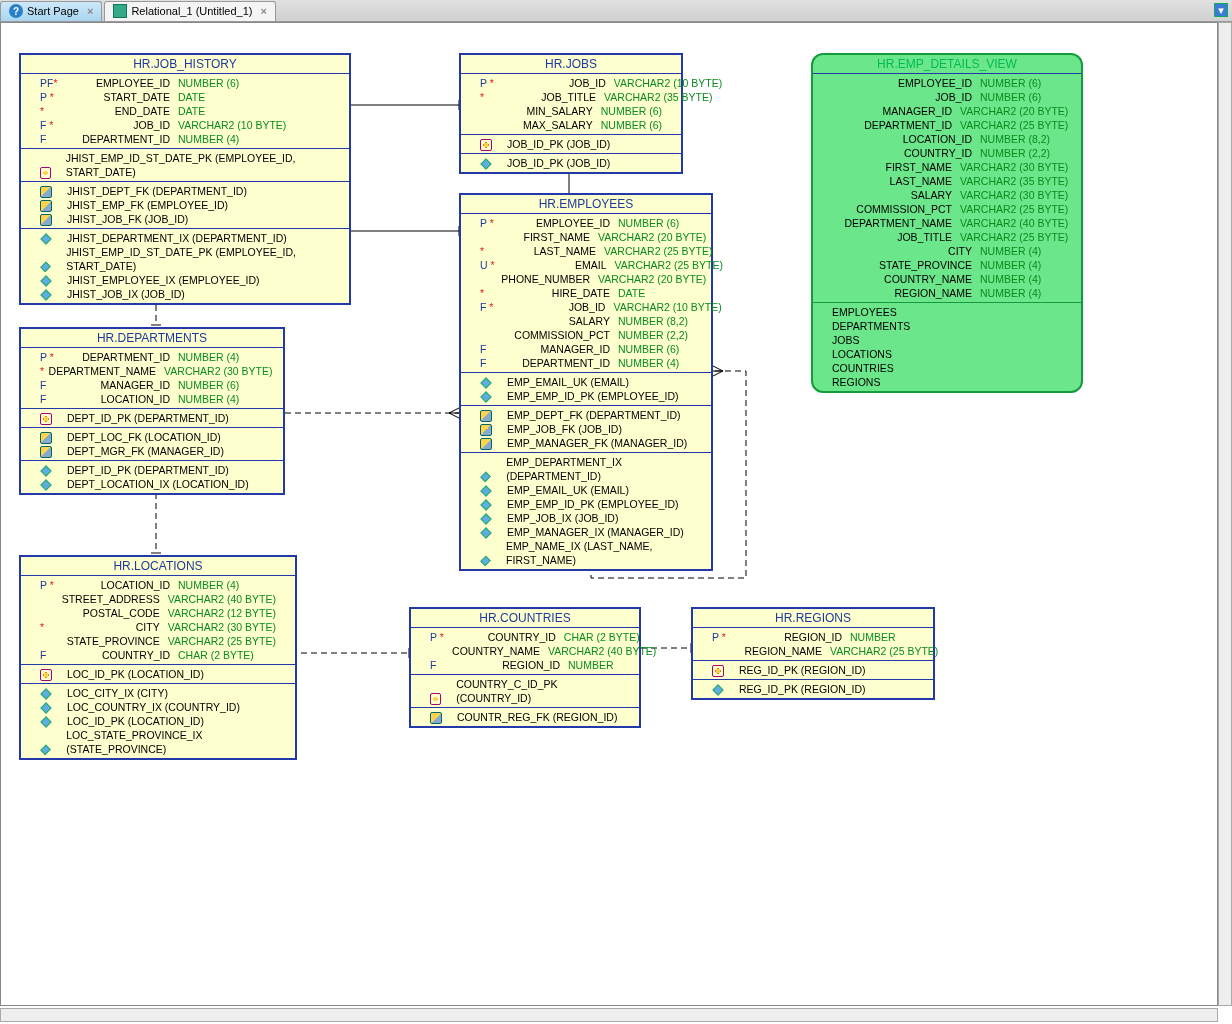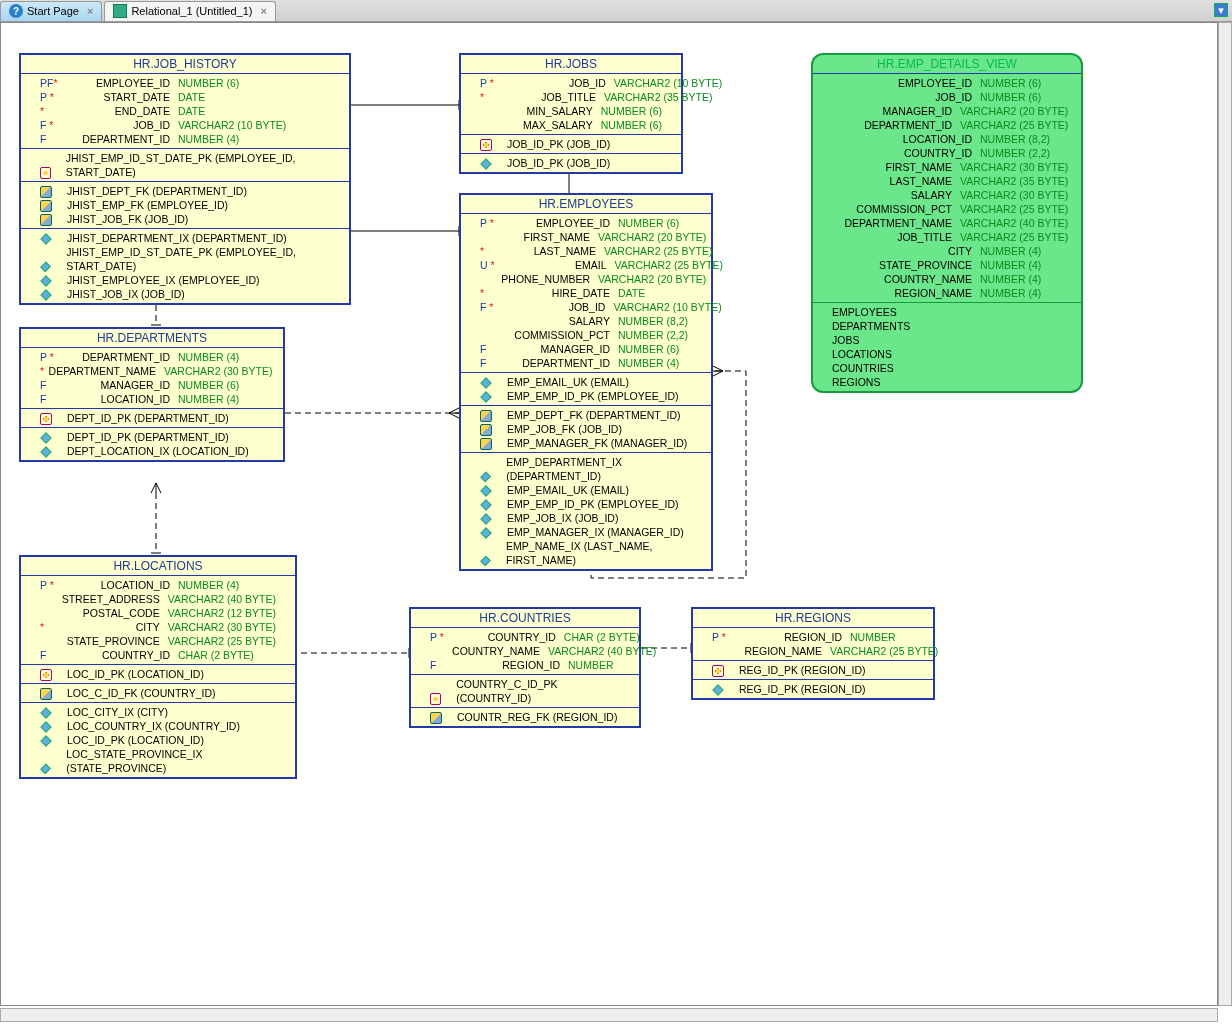--- a/index.html
+++ b/index.html
@@ -319,20 +319,30 @@
           <span class="colname" style="width: 110px;">LOCATION_ID</span>
           <span class="coltype">NUMBER (4)</span>
         </div>
       </div>
   <div class="section">
         <div class="idxrow">
           <span class="ic key"></span>
           <span>DEPT_ID_PK (DEPARTMENT_ID)</span>
         </div>
       </div>
+  <div class="section">
+        <div class="idxrow">
+          <span class="ic fk"></span>
+          <span>DEPT_LOC_FK (LOCATION_ID)</span>
+        </div>
+        <div class="idxrow">
+          <span class="ic fk"></span>
+          <span>DEPT_MGR_FK (MANAGER_ID)</span>
+        </div>
+      </div>
   <div class="section last">
         <div class="idxrow">
           <span class="ic diamond"></span>
           <span>DEPT_ID_PK (DEPARTMENT_ID)</span>
         </div>
         <div class="idxrow">
           <span class="ic diamond"></span>
           <span>DEPT_LOCATION_IX (LOCATION_ID)</span>
         </div>
       </div>
@@ -371,26 +381,20 @@
           <span class="colname" style="width: 110px;">COUNTRY_ID</span>
           <span class="coltype">CHAR (2 BYTE)</span>
         </div>
       </div>
   <div class="section">
         <div class="idxrow">
           <span class="ic key"></span>
           <span>LOC_ID_PK (LOCATION_ID)</span>
         </div>
       </div>
-  <div class="section">
-        <div class="idxrow">
-          <span class="ic fk"></span>
-          <span>LOC_C_ID_FK (COUNTRY_ID)</span>
-        </div>
-      </div>
   <div class="section last">
         <div class="idxrow">
           <span class="ic diamond"></span>
           <span>LOC_CITY_IX (CITY)</span>
         </div>
         <div class="idxrow">
           <span class="ic diamond"></span>
           <span>LOC_COUNTRY_IX (COUNTRY_ID)</span>
         </div>
         <div class="idxrow">

